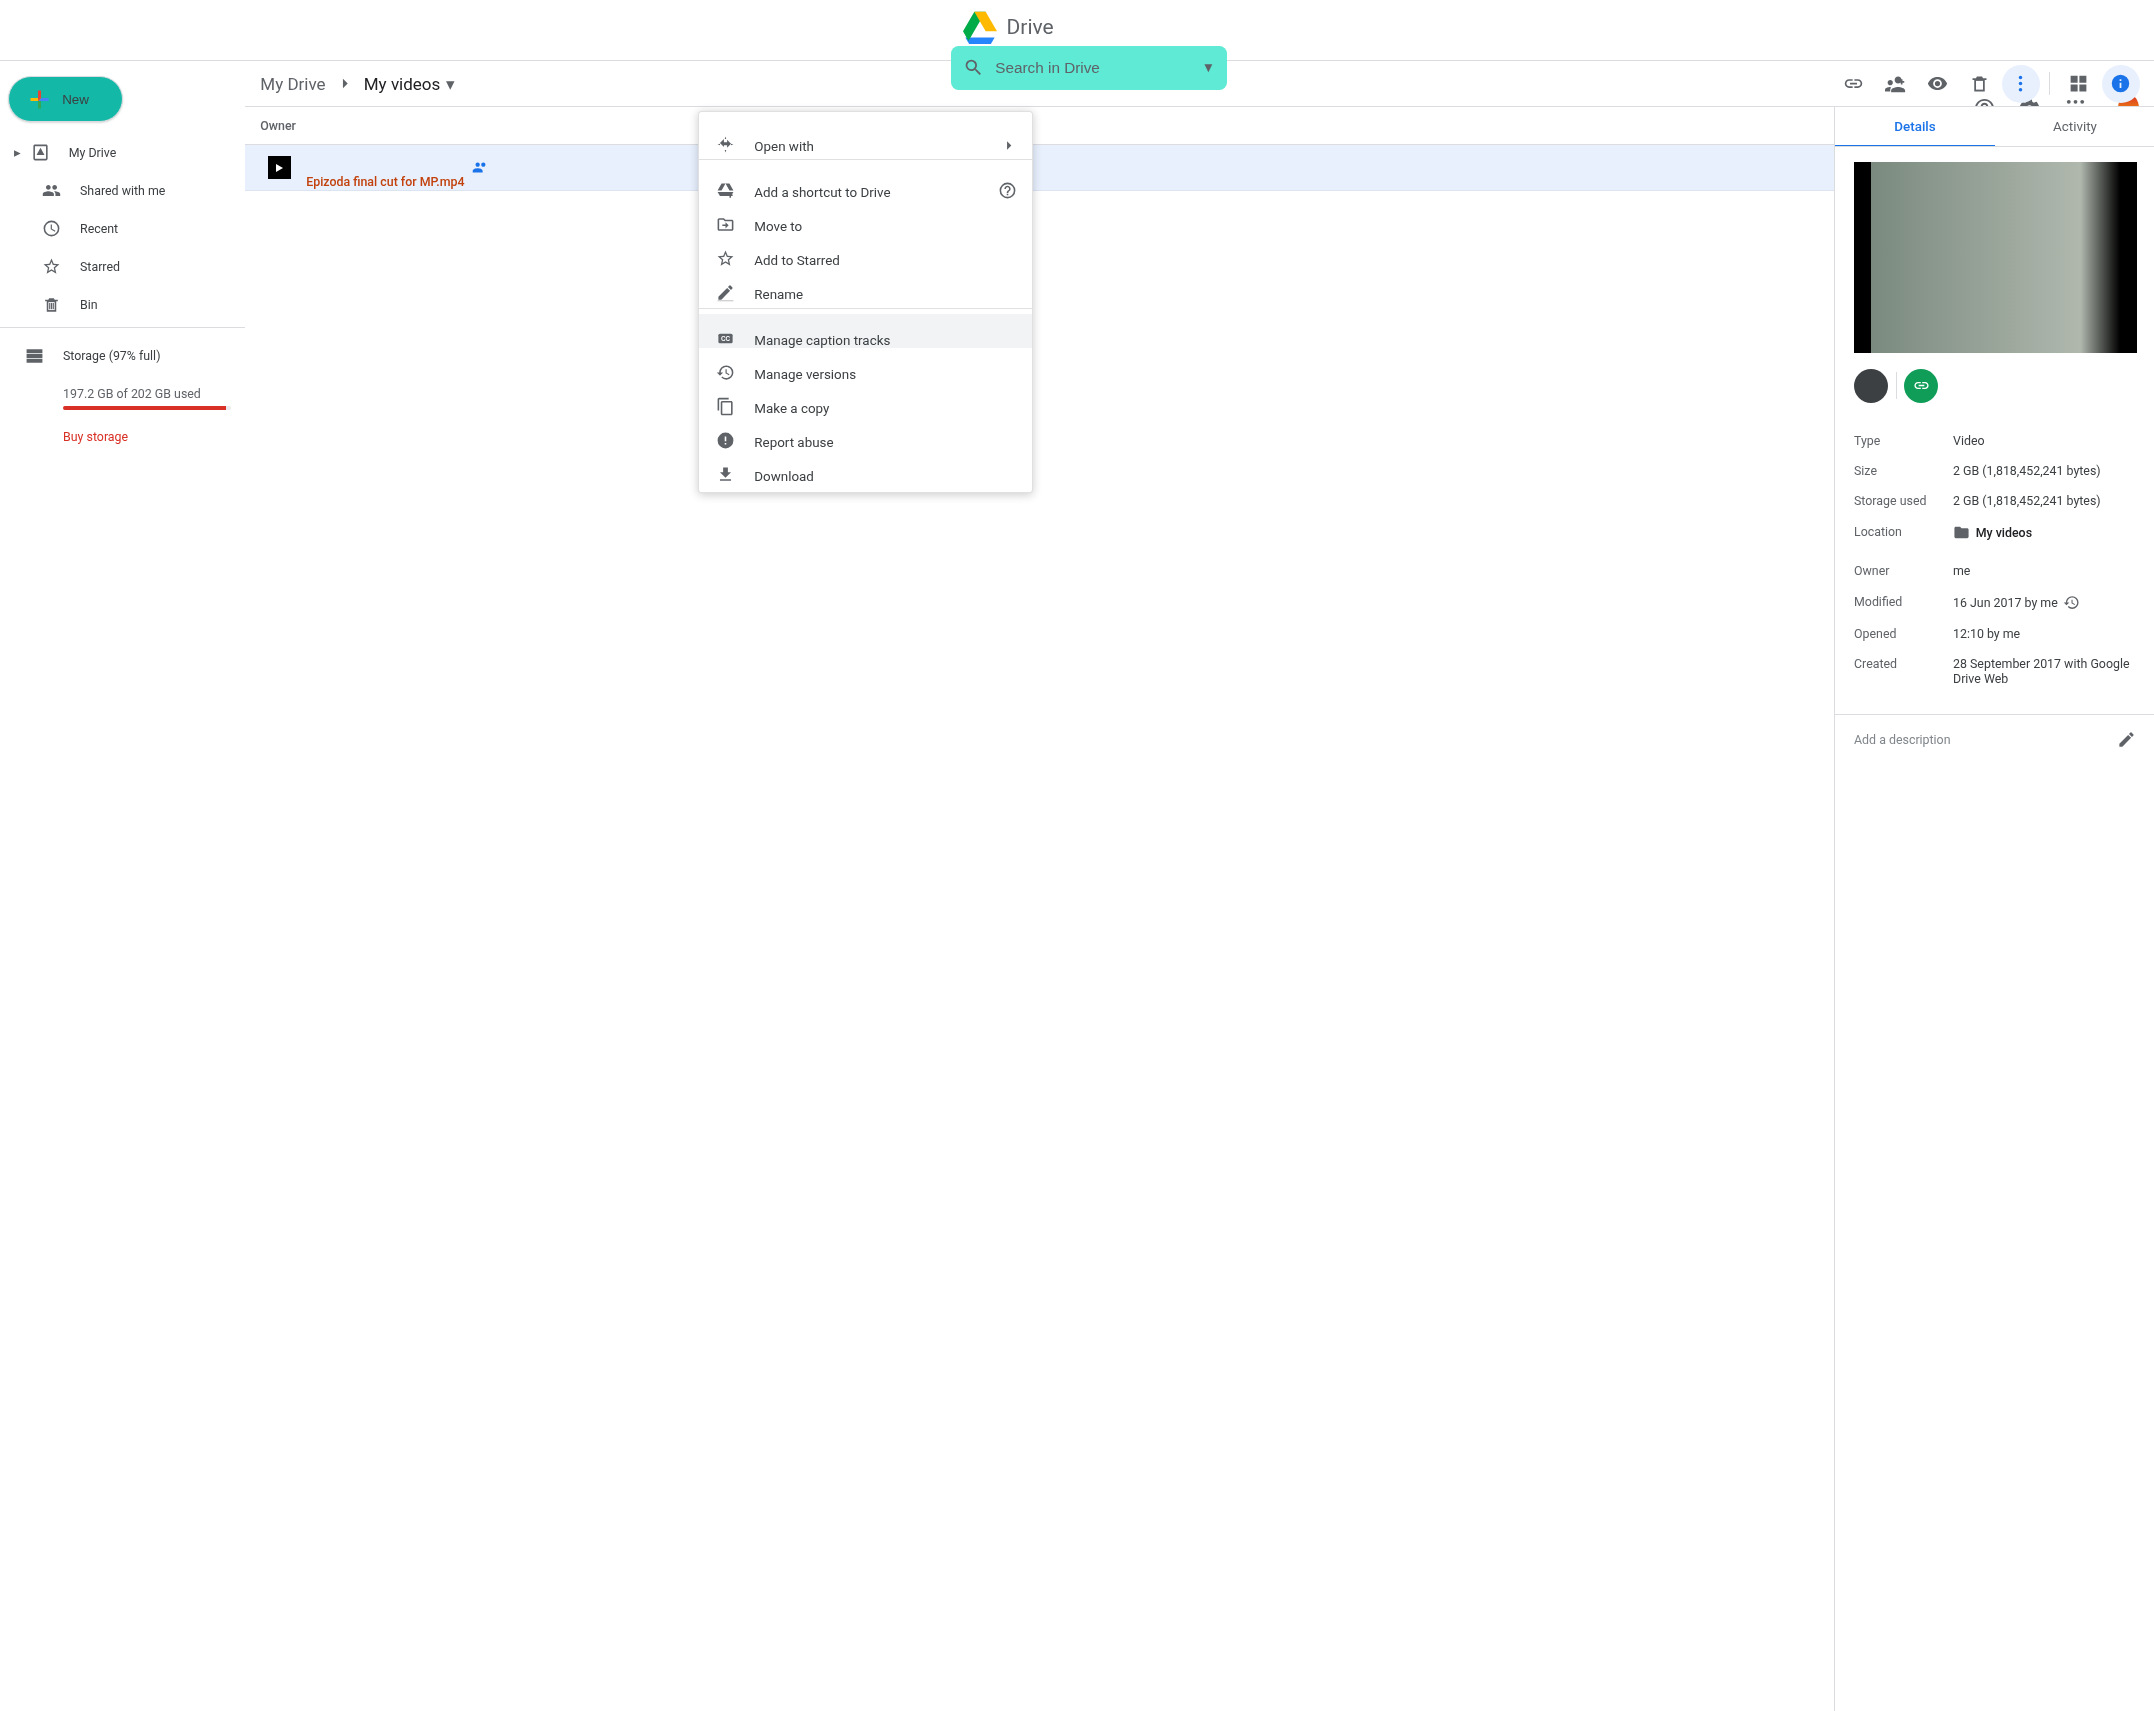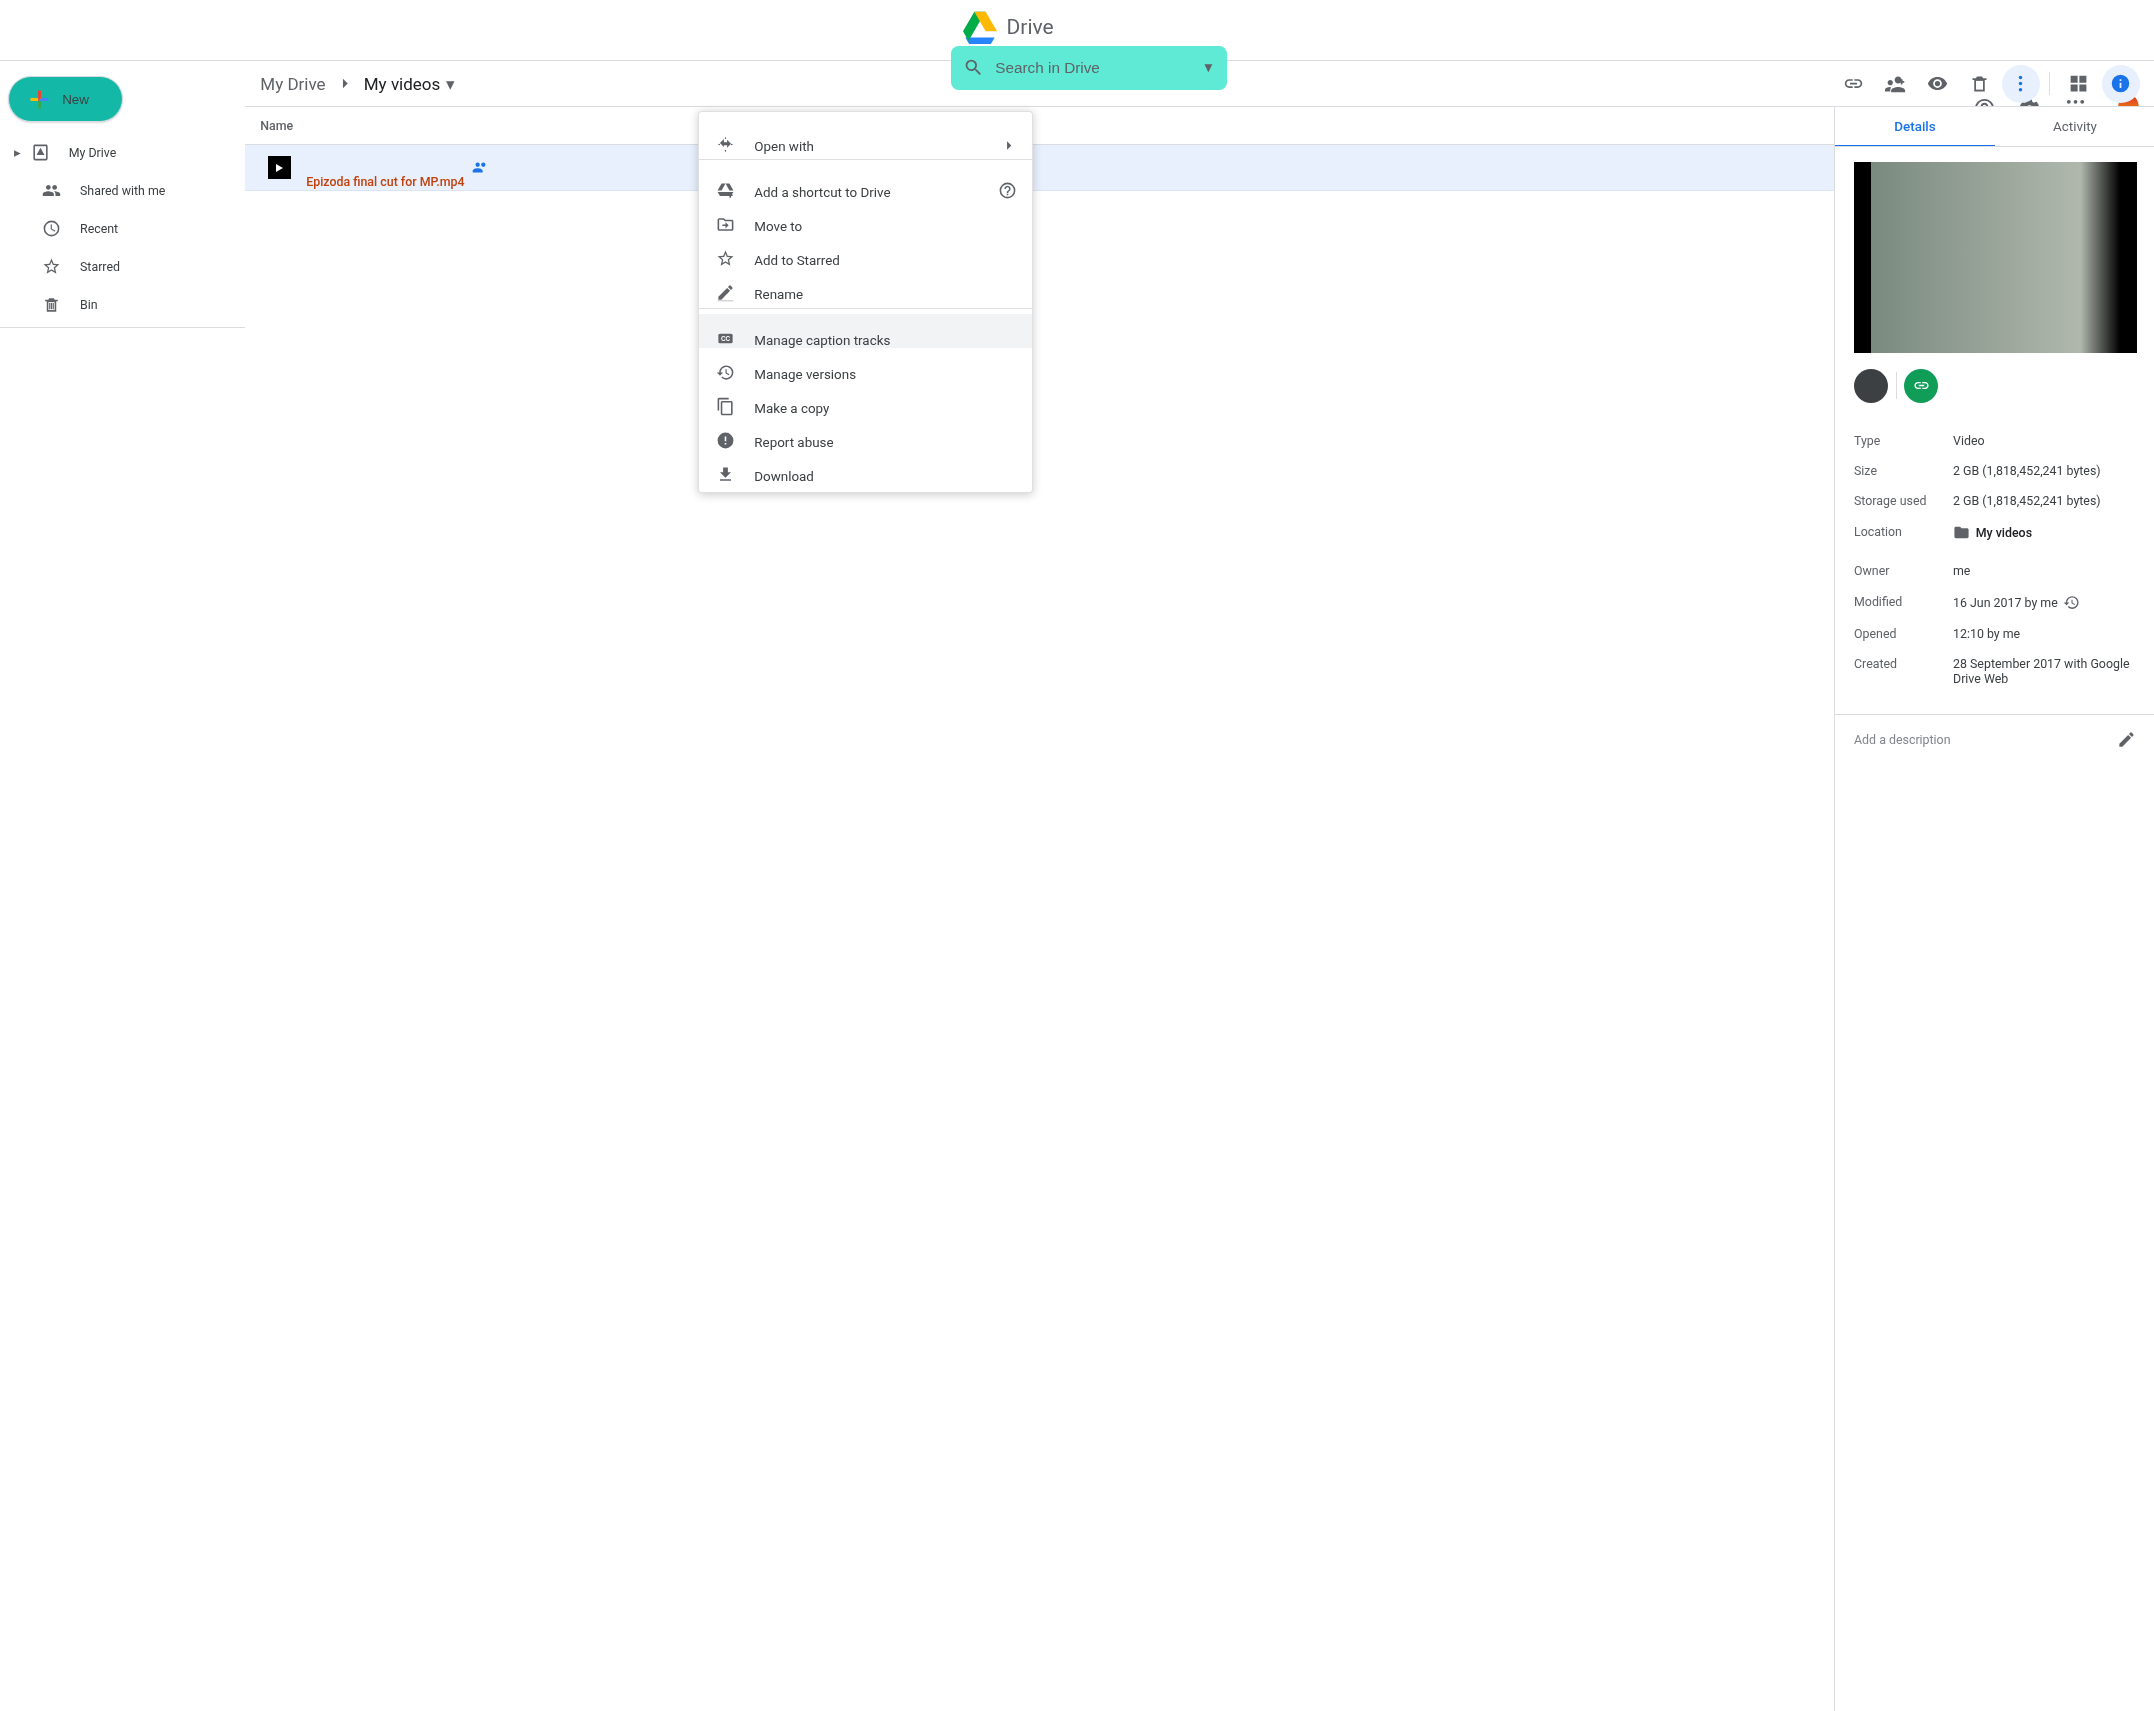--- a/index.html
+++ b/index.html
@@ -293,20 +293,35 @@
       <span class="nav-icon" style="margin-left:17px;">
         <svg width="19" height="19" viewBox="0 0 24 24" fill="currentColor">
             <path d="M6 7h12v14H6zM9 4h6l1 2h4v2H4V6h4z"></path>
             <path fill="#fff" d="M8 9h8v10H8z"></path>
             <path d="M9 10h1.5v8H9zm2.25 0h1.5v8h-1.5zm2.25 0H15v8h-1.5z"></path>
           </svg>
       </span>
       <span class="nav-label">Bin</span>
     </div>
     <div class="sidebar-divider"></div>
+    <div class="storage-section">
+      <div class="storage-header">
+        <span class="nav-icon">
+          <svg width="19" height="19" viewBox="0 0 24 24" fill="currentColor">
+              <path d="M2 4h20v5H2zm0 6h20v5H2zm0 6h20v5H2z"></path>
+            </svg>
+        </span>
+        <span class="storage-text">Storage (97% full)</span>
+      </div>
+      <div class="storage-used">197.2 GB of 202 GB used</div>
+      <div class="storage-bar">
+        <div class="storage-fill" style="width:97%"></div>
+      </div>
+      <div class="buy-link">Buy storage</div>
+    </div>
   </div>
 
   <div class="content">
 
     <div class="breadcrumb-row">
       <div class="breadcrumb">
         <span class="crumb">My Drive</span>
         <span class="crumb-chevron">
           <svg width="19" height="19" viewBox="0 0 24 24" fill="currentColor">
               <path d="M10 6l6 6-6 6V6z"></path>
@@ -354,21 +369,20 @@
         </div>
         <div class="icon-btn active">
           <svg width="21" height="21" viewBox="0 0 24 24" fill="currentColor">
               <path d="M12 2a10 10 0 100 20 10 10 0 000-20zm1 15h-2v-6h2v6zm0-8h-2V7h2v2z"></path>
             </svg>
         </div>
       </div>
     </div>
 
     <div class="column-headers">
-      <div class="col-name">Name</div>
       <div class="col-owner">Owner</div>
     </div>
 
     <div class="file-row">
       <div class="file-icon">
         <div class="play-tri"></div>
       </div>
       <span class="file-name">Epizoda final cut for MP.mp4</span>
       <span class="shared-icon">
         <svg width="17" height="17" viewBox="0 0 24 24" fill="currentColor">

